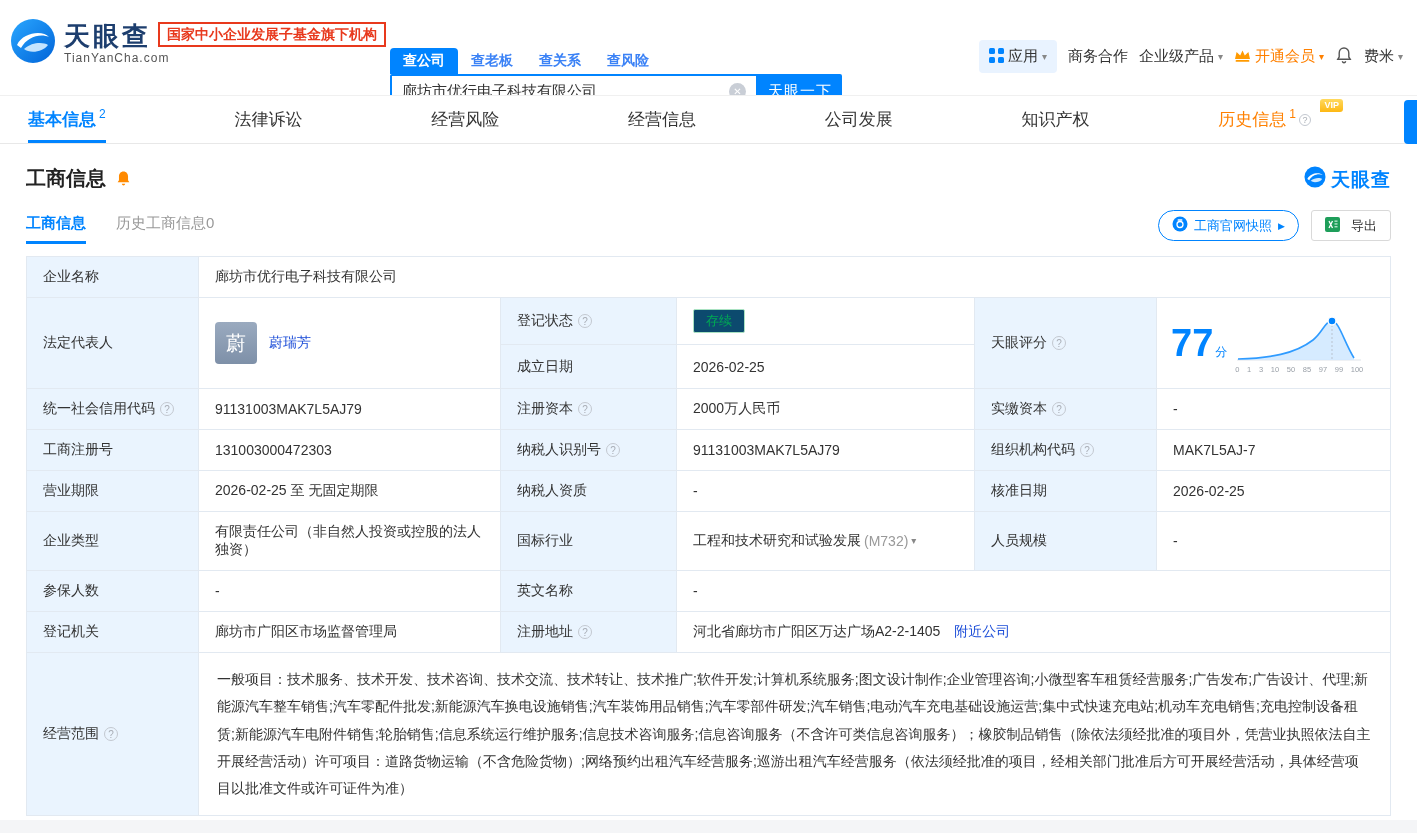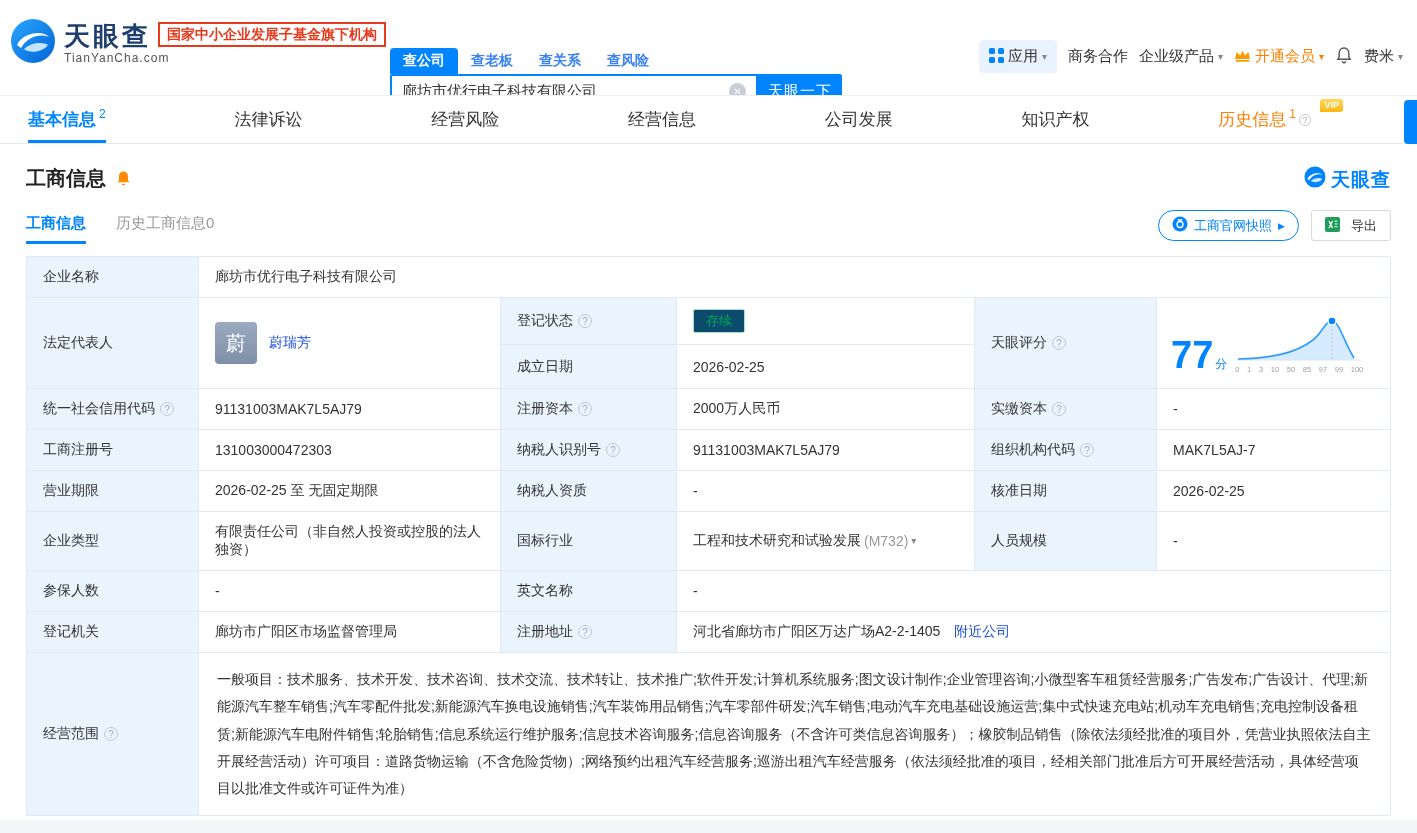--- a/index.html
+++ b/index.html
@@ -66,21 +66,21 @@
   .blue-link { color:#1d4ed8; cursor:pointer; text-decoration:none; }
   .status-badge { display:inline-block; background:#0c4a6e; border:1px solid #a9e2c2; color:#00a854; padding:2px 12px; border-radius:2px; font-size:13px; }
   .legal-rep { display:flex; align-items:center; gap:12px; }
   .avatar { width:42px; height:42px; background:linear-gradient(180deg,#9aaabf,#7e90a8); color:#fff; font-size:20px; border-radius:4px; display:flex; align-items:center; justify-content:center; cursor:pointer; }
   .gray { color:#999; }
   .industry-val { display:flex; align-items:center; gap:3px; }
   .addr-val .blue-link { margin-left:10px; white-space:nowrap; }
   .scope-cell { line-height:1.95; padding:13px 18px !important; }
   
   .score-cell { padding:4px 8px 4px 14px !important; }
-  .score-wrap { display:flex; align-items:flex-end; gap:8px; }
+  .score-wrap { display:flex; align-items:center; gap:8px; }
   .score-num { font-size:38px; color:#0084ff; font-weight:bold; line-height:1; }
   .score-unit { font-size:12px; color:#0084ff; margin-left:2px; }
   .score-chart { display:flex; flex-direction:column; width:128px; }
   .axis-labels { display:flex; justify-content:space-between; font-size:7.5px; color:#9aa0a8; margin-top:1px; }
   .footer-strip { position:absolute; left:0; right:0; bottom:0; height:13px; background:#f4f5f7; }
 </style>
 </head>
 <body>
 
 <div class="header">

